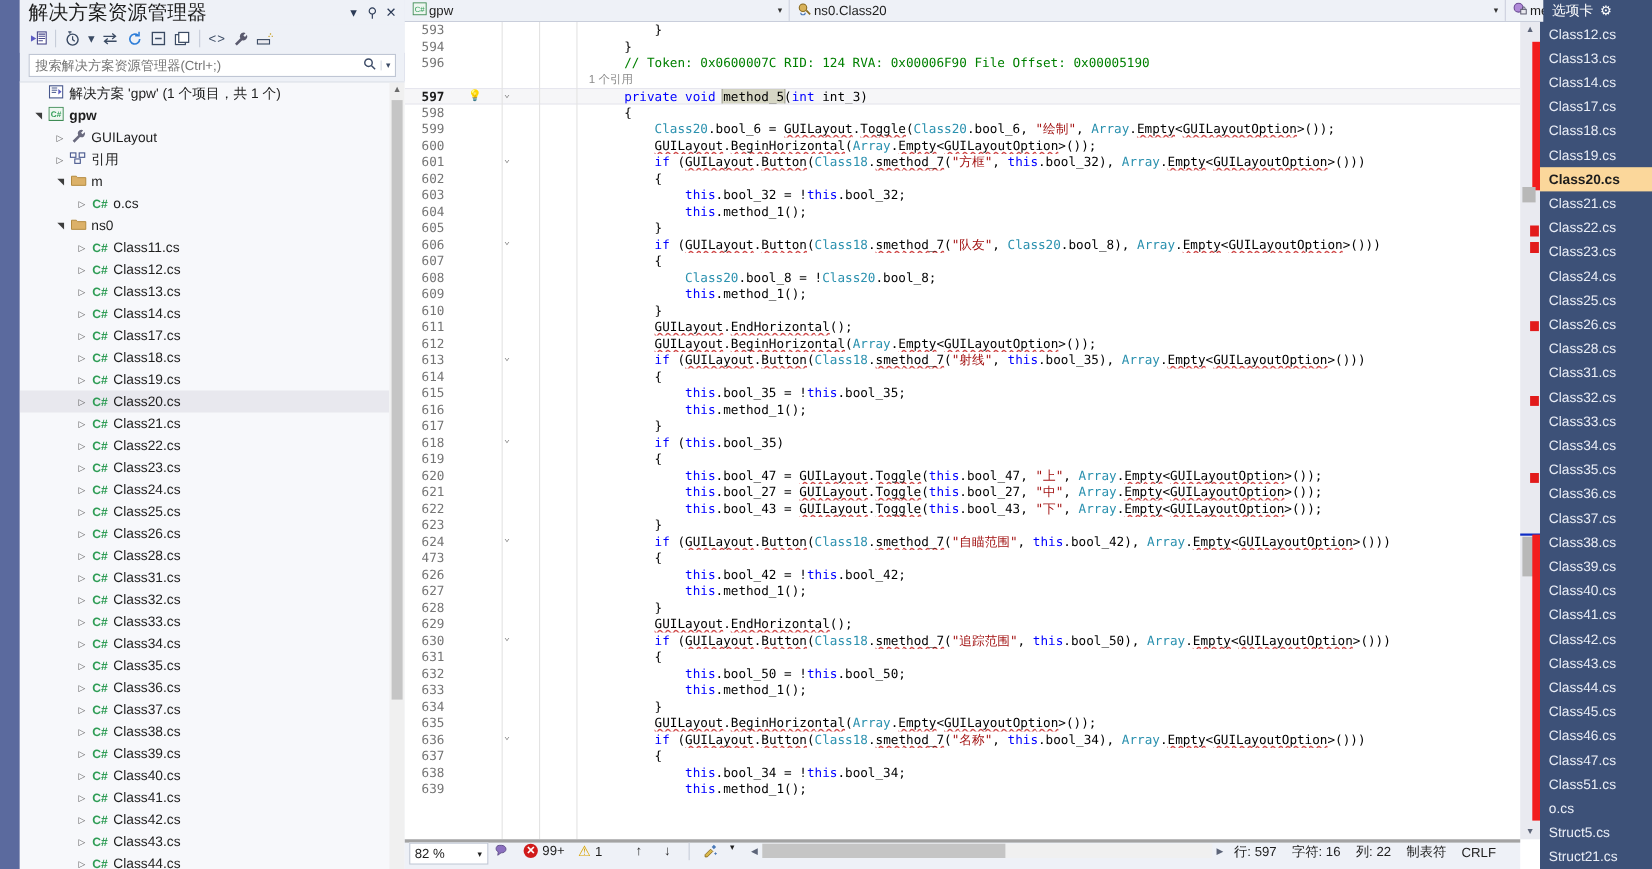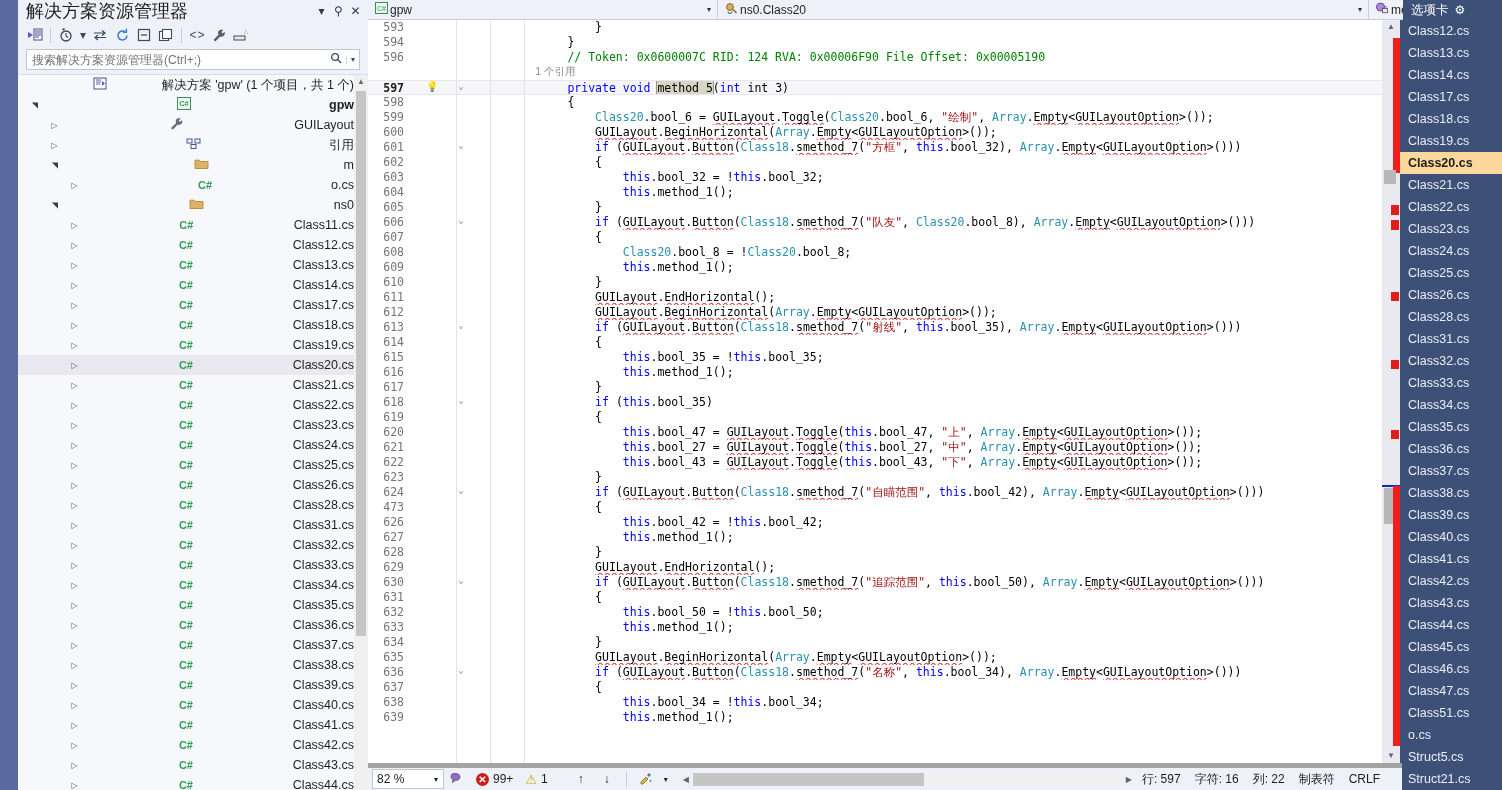--- a/index.html
+++ b/index.html
@@ -65,21 +65,21 @@
   .se-search .sdrop { width: 13px; text-align: center; color: #3b4a66; font-size: 8px;
     border-left: 1px solid #d5dae4; }
 
   .se-tree-wrap {
     flex: 1; position: relative; background: #f7f8fb;
     border-top: 1px solid #d9dde6; overflow: hidden;
   }
   .se-tree { position: absolute; inset: 0 14px 0 0; overflow: hidden; }
   .row {
     height: 20px; display: flex; align-items: center;
-    font-size: 12.5px; color: #1e1e1e; white-space: nowrap; justify-content: space-between;
+    font-size: 12.5px; color: #1e1e1e; white-space: nowrap;
   }
   .row.sel { background: #e8e8ee; }
   .row .exp {
     width: 13px; text-align: center; color: #5a5a5a; font-size: 8px; flex: none;
   }
   .row .exp.open { color: #3d3d3d; }
   .row .ico { width: 20px; text-align: center; flex: none; }
   .row .lbl { padding-left: 2px; }
   .row.bold .lbl { font-weight: bold; }
 
@@ -182,23 +182,23 @@
   .tab-item {
     height: 22px; display: flex; align-items: center; padding-left: 8px;
     color: #e9edf6; font-size: 12.5px; white-space: nowrap;
   }
   .tab-item.active {
     background: #fbd79b; color: #1d1d1d; font-weight: bold;
   }
 
   
   .statusbar {
-    position: absolute; left: 368px; right: 100px; bottom: 0; height: 27px;
-    background: #eef1f7; display: flex; align-items: center;
-    border-top: 5px solid #a3a3a3;
+    position: absolute; left: 368px; right: 120px; bottom: 0; height: 27px;
+    background: #eef1f7; display: flex; align-items: flex-start;
+    border-top: 3px solid #a3a3a3;
     font-size: 12px; color: #1e1e1e;
   }
   .zoom-combo {
     width: 72px; height: 20px; margin-left: 4px; background: #fff;
     border: 1px solid #bfc6d4; display: flex; align-items: center;
     padding-left: 4px;
   }
   .zoom-combo .zv { flex: 1; }
   .zoom-combo .zc { width: 14px; text-align: center; font-size: 8px; }
   .sb-ico { width: 26px; text-align: center; }

